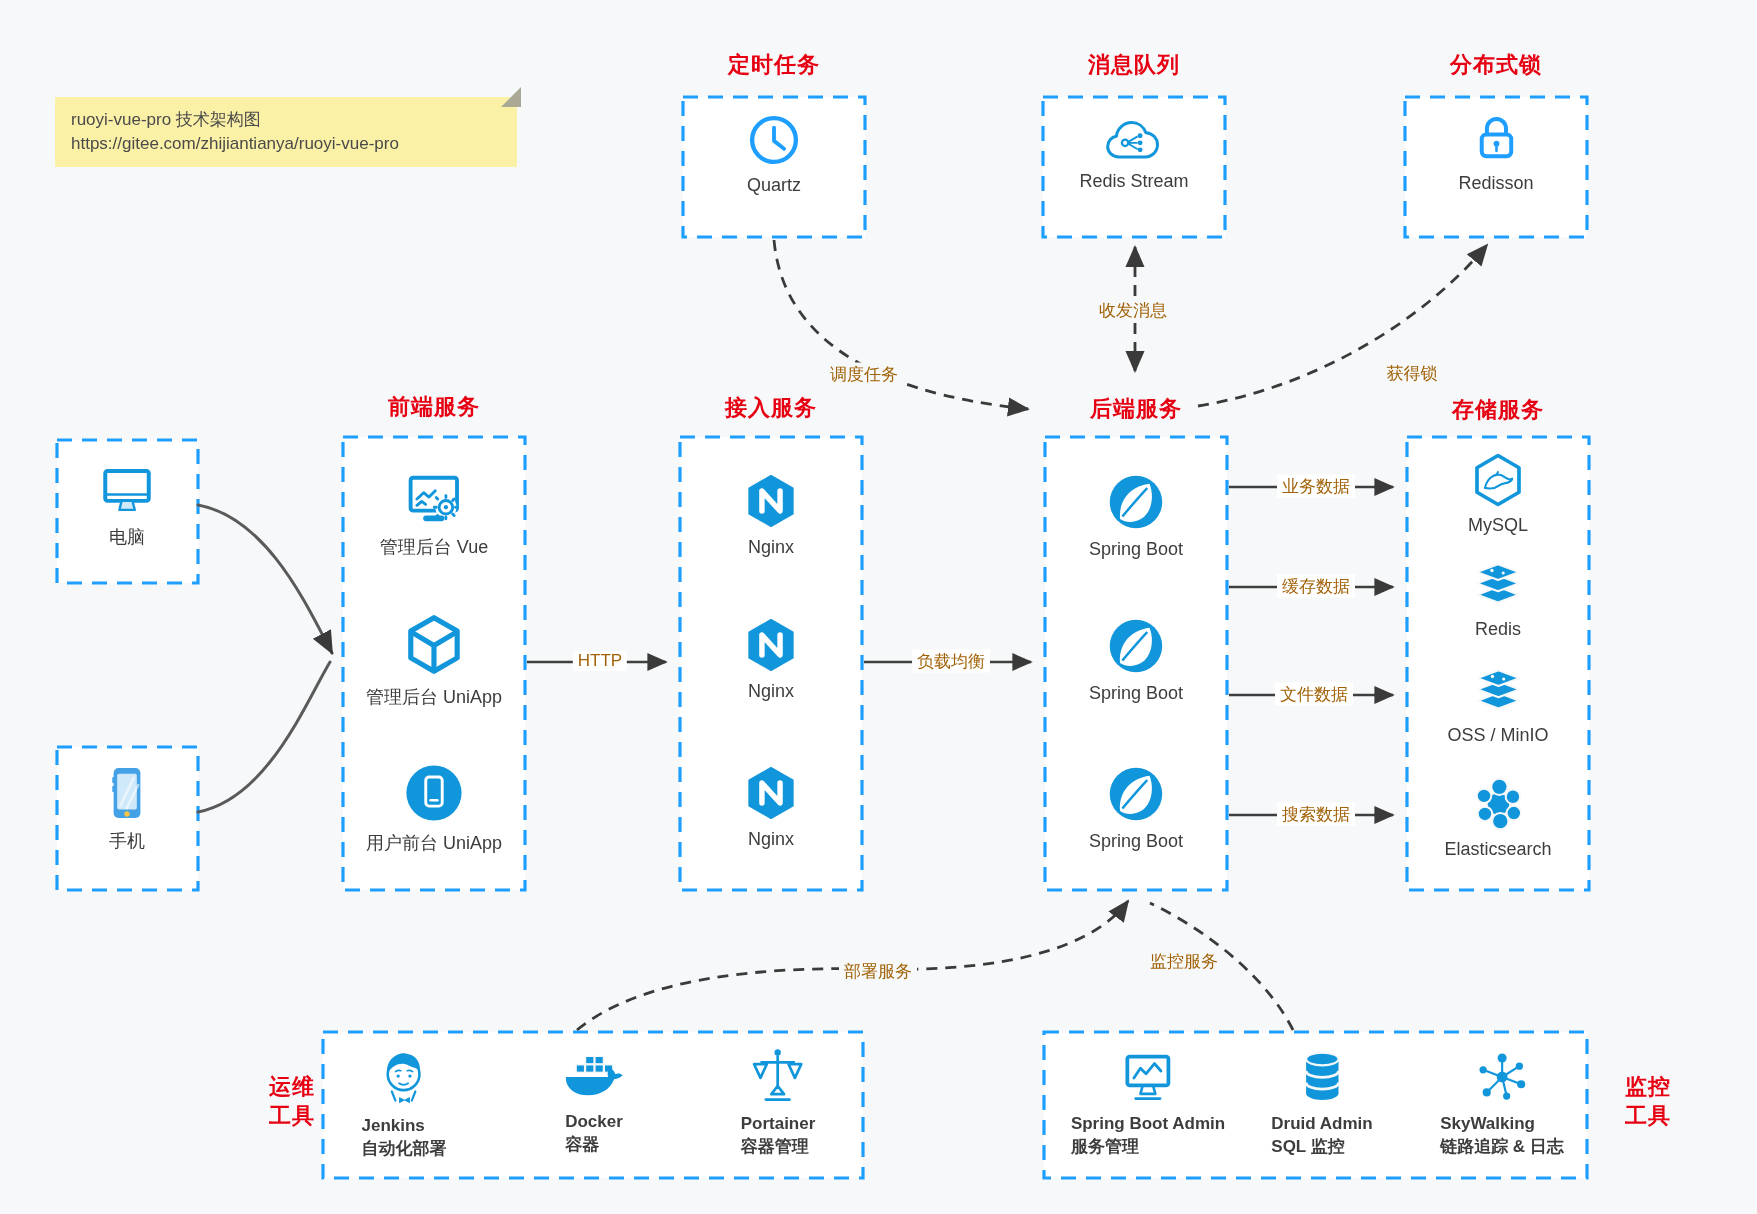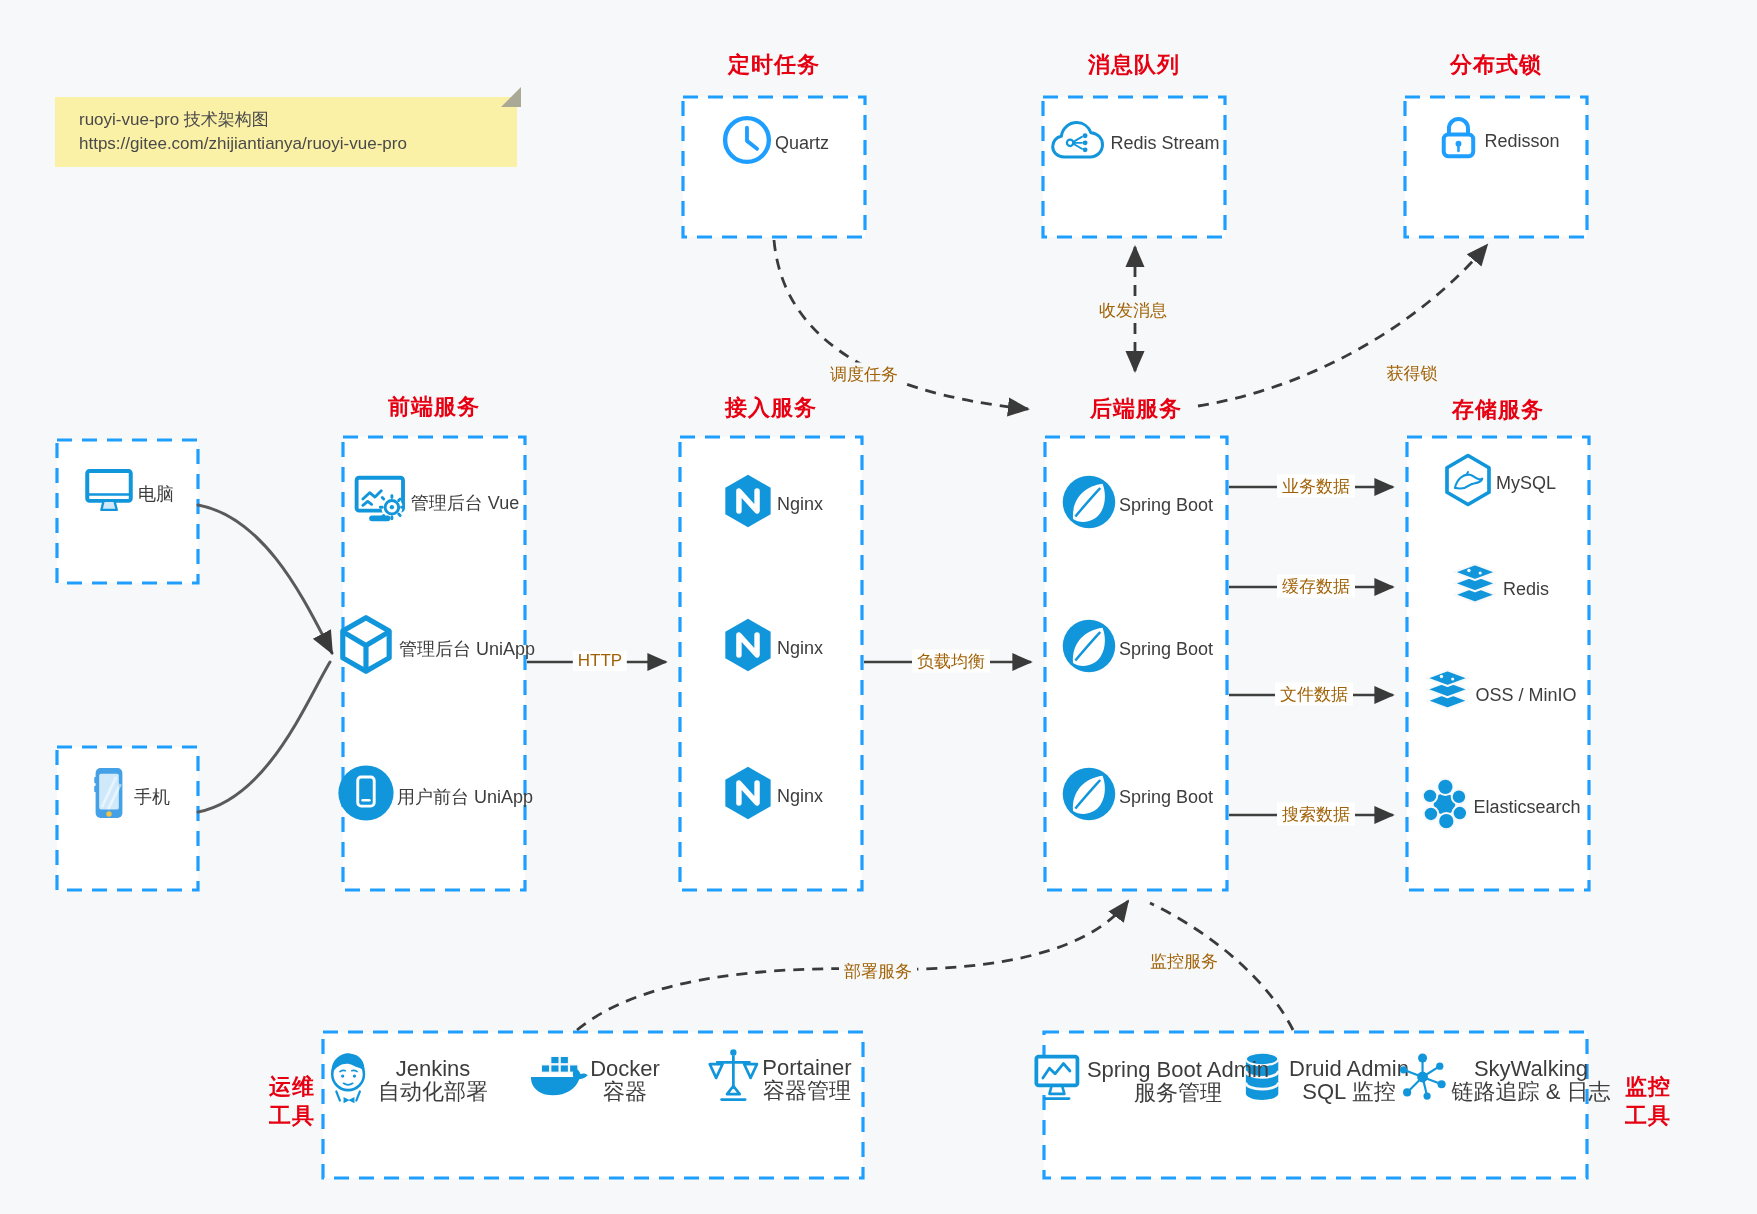--- a/index.html
+++ b/index.html
@@ -3,29 +3,29 @@
 <meta charset="utf-8">
 <style>
   html,body{margin:0;padding:0;background:#f7f8f9;}
   .canvas{position:relative;width:1757px;height:1214px;background:#f7f8f9;
           font-family:"Liberation Sans","DejaVu Sans",sans-serif;overflow:hidden;}
   .overlay{position:absolute;left:0;top:0;z-index:1;}
   .sec-title{position:absolute;transform:translateX(-50%);font-size:22px;font-weight:bold;
              color:#e60012;white-space:nowrap;z-index:3;letter-spacing:1px;}
   .grp-label{position:absolute;transform:translateX(-50%);font-size:22px;font-weight:bold;
              color:#e60012;line-height:29px;text-align:center;z-index:3;letter-spacing:1px;}
-  .node{position:absolute;transform:translateX(-50%);display:flex;flex-direction:row;
+  .node{position:absolute;transform:translateX(-50%);display:flex;flex-direction:column;
         align-items:center;z-index:3;}
   .node .lbl{margin-top:7px;font-size:18px;color:#3d3d3d;white-space:nowrap;}
-  .node .lbl2{margin-top:6px;font-size:22px;color:#3d3d3d;line-height:23px;text-align:center;white-space:nowrap;}
+  .node .lbl2{margin-top:6px;font-size:17px;color:#3d3d3d;line-height:23px;white-space:nowrap;font-weight:bold;}
   .edge-label{position:absolute;transform:translate(-50%,-50%);font-size:17px;color:#a16207;
               background:#f7f8f9;padding:0 5px;z-index:2;white-space:nowrap;}
   .edge-label.wl{background:#ffffff;}
   .note{position:absolute;left:55px;top:97px;width:462px;box-sizing:border-box;
-        background:#faf0a6;padding:11px 24px;font-size:17px;line-height:24px;color:#4a4a4a;z-index:3;}
+        background:#faf0a6;padding:11px 16px;font-size:17px;line-height:24px;color:#4a4a4a;z-index:3;}
   .note .fold{position:absolute;right:-4px;top:-10px;width:0;height:0;
         border-left:20px solid transparent;border-bottom:20px solid #a9a996;}
 </style>
 </head>
 <body>
 
 <div class="canvas">
 
   <svg class="overlay" width="1757" height="1214">
     <defs>

